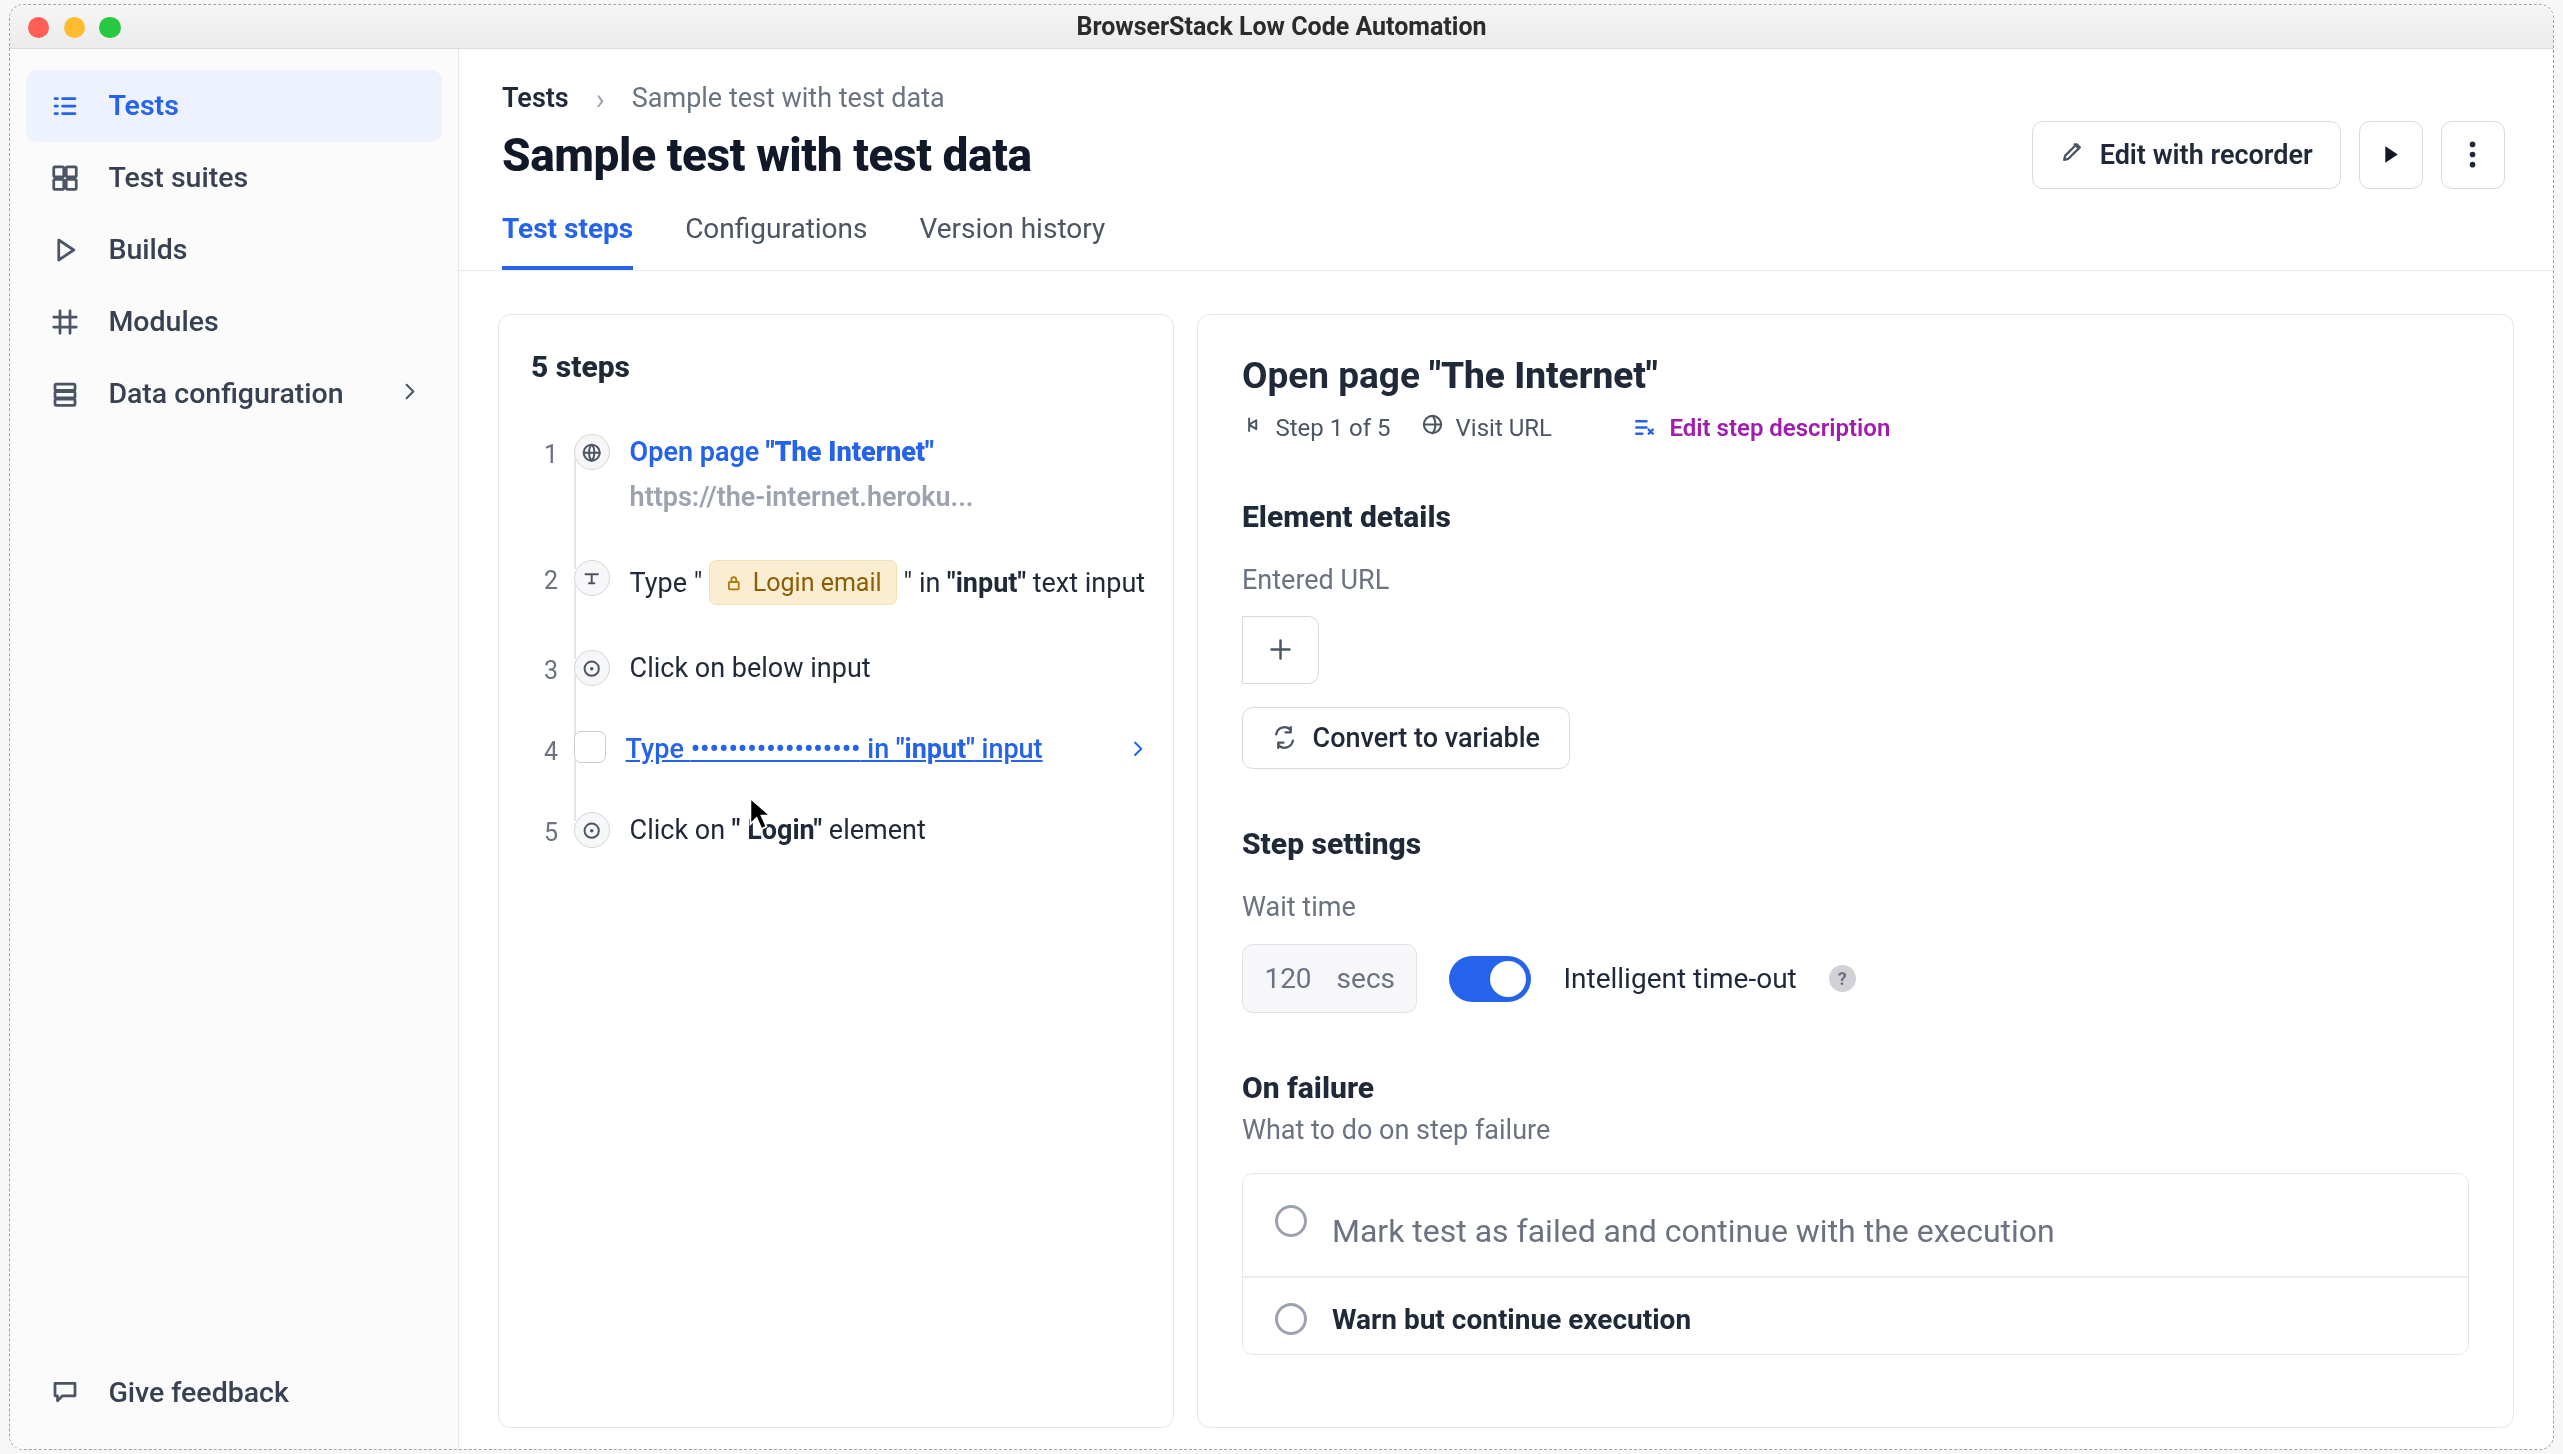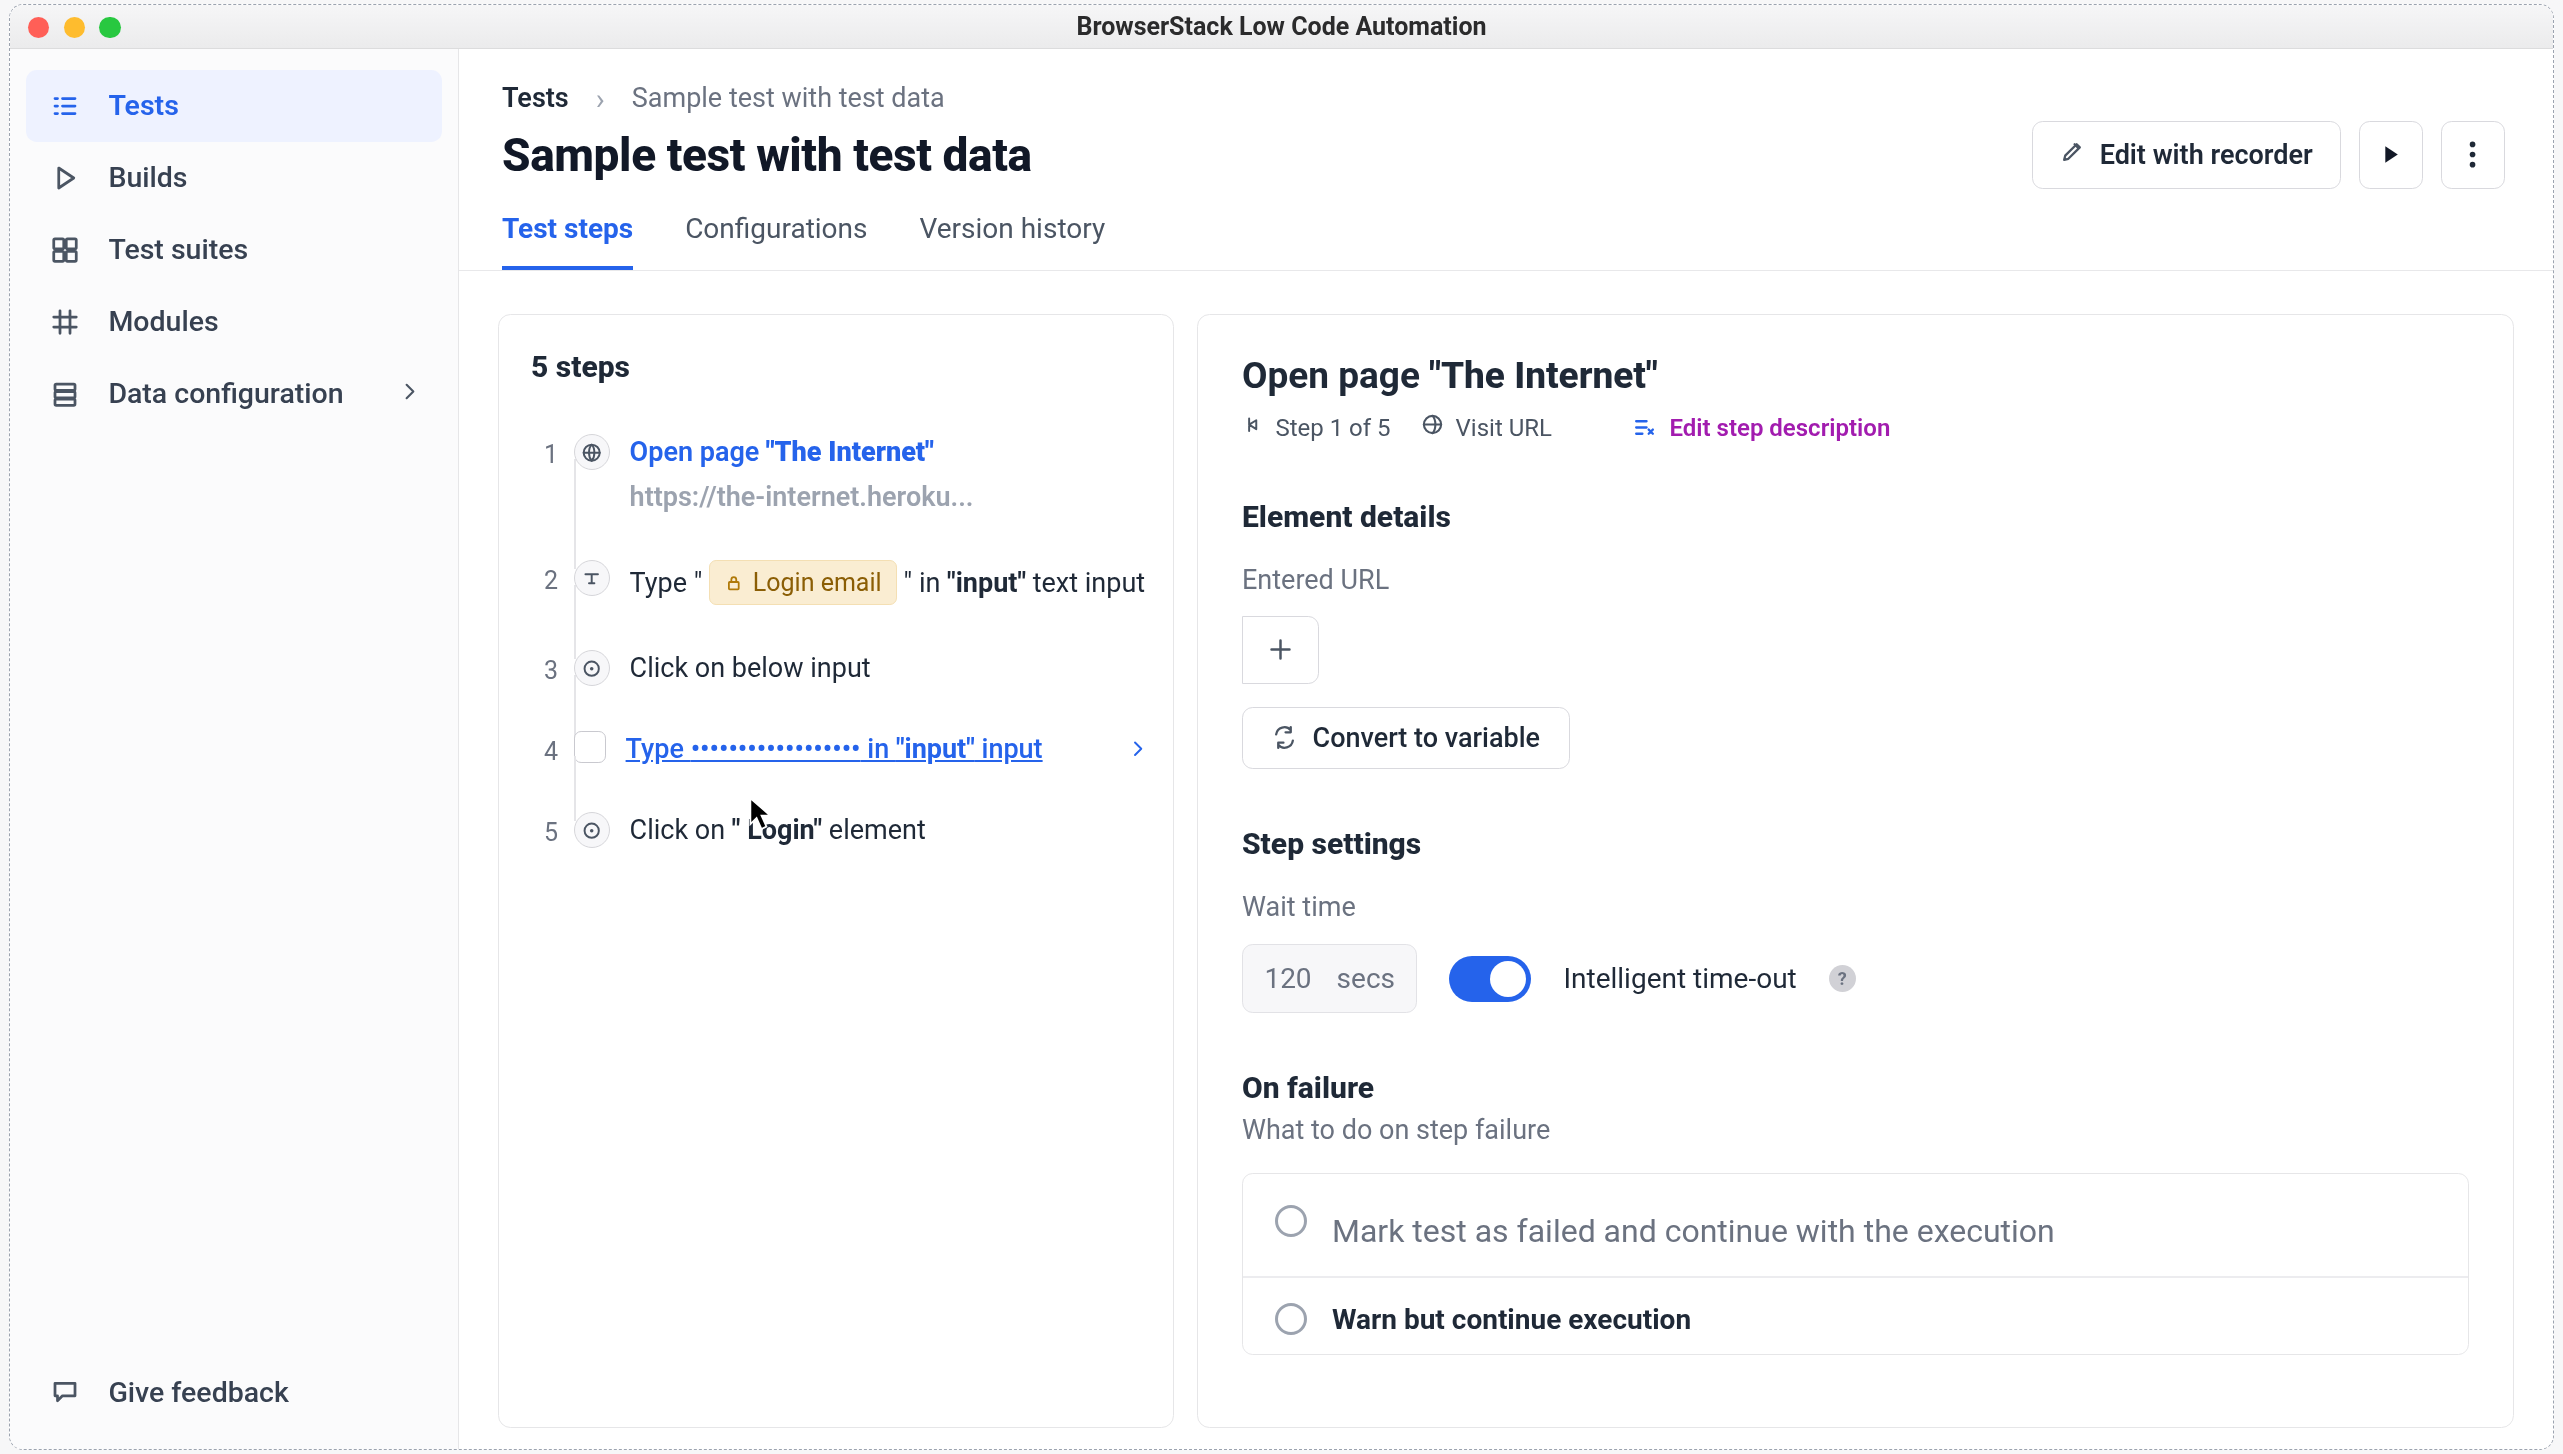--- a/index.html
+++ b/index.html
@@ -207,36 +207,36 @@
             <svg width="30" height="30" viewBox="0 0 24 24">
                 <path class="stroke" d="M4 6h2M10 6h10M4 12h2M10 12h10M4 18h2M10 18h10"></path>
               </svg>
           </span>
           <span>Tests</span>
         </div>
 
         <div class="side-item">
           <span class="icon">
             <svg width="30" height="30" viewBox="0 0 24 24">
-                <path class="stroke" d="M7 4l12 8-12 8z"></path>
-              </svg>
-          </span>
-          <span>Builds</span>
-        </div>
-
-        <div class="side-item">
-          <span class="icon">
-            <svg width="30" height="30" viewBox="0 0 24 24">
                 <rect class="stroke" x="3" y="3" width="8" height="8" rx="1"></rect>
                 <rect class="stroke" x="13" y="3" width="8" height="8" rx="1"></rect>
                 <rect class="stroke" x="3" y="13" width="8" height="8" rx="1"></rect>
                 <rect class="stroke" x="13" y="13" width="8" height="8" rx="1"></rect>
               </svg>
           </span>
           <span>Test suites</span>
+        </div>
+
+        <div class="side-item">
+          <span class="icon">
+            <svg width="30" height="30" viewBox="0 0 24 24">
+                <path class="stroke" d="M7 4l12 8-12 8z"></path>
+              </svg>
+          </span>
+          <span>Builds</span>
         </div>
 
         <div class="side-item">
           <span class="icon">
             <svg width="30" height="30" viewBox="0 0 24 24">
                 <path class="stroke" d="M8 3v18M16 3v18M3 8h18M3 16h18"></path>
               </svg>
           </span>
           <span>Modules</span>
         </div>

